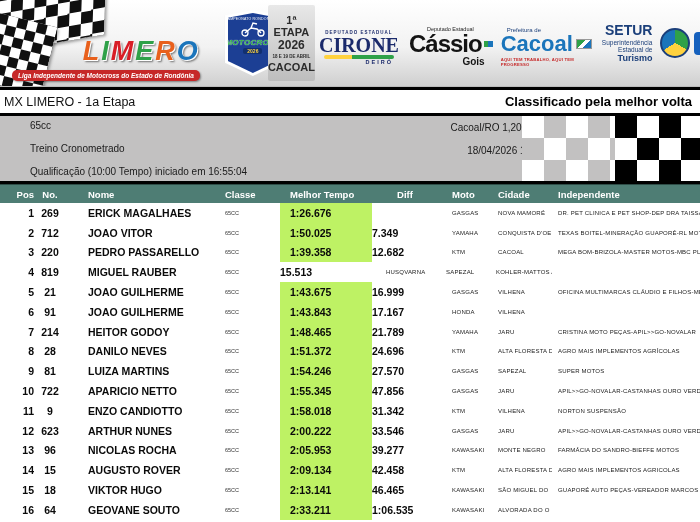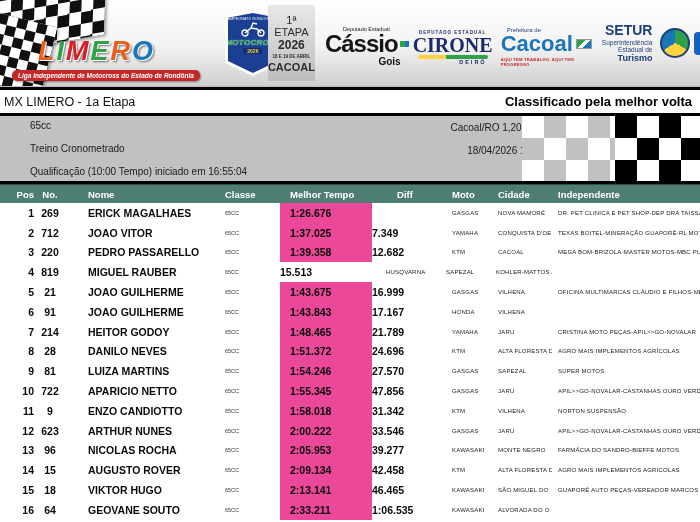--- a/index.html
+++ b/index.html
@@ -13,21 +13,21 @@
 
   
   .limero { width:218px; padding-left:4px; }
   .flag-corner { position:absolute; left:-14px; top:-18px; width:120px; height:62px;
                  background:repeating-conic-gradient(#101010 0% 25%, #ffffff 0% 50%) 0 0 / 24px 24px;
                  transform:rotate(-10deg) skewX(-12deg); box-shadow:2px 2px 3px rgba(0,0,0,.35); }
   .flag-corner2 { position:absolute; left:-20px; top:18px; width:70px; height:70px;
                  background:repeating-conic-gradient(#101010 0% 25%, #ffffff 0% 50%) 0 0 / 20px 20px;
                  transform:rotate(14deg); box-shadow:2px 2px 3px rgba(0,0,0,.35); }
   .limero-word { position:relative; margin:30px 0 0 34px; font-size:27px; font-weight:bold; font-style:italic;
-                 letter-spacing:2px; text-shadow:1px 1px 0 #fff, 2px 2px 2px rgba(0,0,0,.5); z-index:2; }
+                 letter-spacing:2px; text-shadow:1px 1px 0 #fff, 2px 2px 2px rgba(0,0,0,.5); z-index:2;text-align:right; }
   .limero-word span:nth-child(1){color:#e8601c;} .limero-word span:nth-child(2){color:#2fa148;}
   .limero-word span:nth-child(3){color:#d81e27;} .limero-word span:nth-child(4){color:#2fa148;}
   .limero-word span:nth-child(5){color:#e8601c;} .limero-word span:nth-child(6){color:#1b75bb;}
   .limero-ribbon { position:relative; z-index:2; margin:3px 0 0 8px; background:#c62828; color:#fff;
                    font-size:6.5px; font-weight:bold; font-style:italic; padding:2px 6px; border-radius:5px;
                    white-space:nowrap; width:max-content; box-shadow:1px 1px 2px rgba(0,0,0,.4); }
 
   
   .badge { width:62px; align-items:center; }
   .shield-outer { width:56px; height:66px; background:#fff; clip-path:polygon(50% 100%,100% 80%,100% 8%,50% 0,0 8%,0 80%);
@@ -35,21 +35,21 @@
   .shield-inner { width:50px; height:60px; background:#1c3f94; clip-path:polygon(50% 100%,100% 80%,100% 8%,50% 0,0 8%,0 80%);
                   display:flex; flex-direction:column; align-items:center; padding-top:4px; }
   .shield-top { font-size:3.5px; color:#fff; letter-spacing:.2px; white-space:nowrap; }
   .shield-moto { font-size:8px; font-weight:bold; font-style:italic; color:#35b44a; letter-spacing:.3px;
                  text-shadow:0 0 1px #fff; margin-top:1px; }
   .shield-year { font-size:5px; color:#ffd23f; font-weight:bold; background:#12306f; padding:0 4px; margin-top:1px; border-radius:2px; }
 
   
   .etapa { width:72px; margin-left:6px; background:linear-gradient(180deg,#e8e8e8,#bdbdbd); height:76px;
            align-items:center; justify-content:center; text-align:center; color:#2b2b2b; border-radius:2px; }
-  .etapa .l1 { font-size:11px; font-weight:normal; }
+  .etapa .l1 { font-size:11px; font-weight:bold; }
   .etapa .l2 { font-size:12px; font-weight:bold; }
   .etapa .l3 { font-size:4.5px; font-weight:bold; margin:2px 0; }
   .etapa .l4 { font-size:11px; font-weight:bold; }
 
   
   .cassio { width:105px; margin-left:10px; align-items:flex-start; padding-top:6px; }
   .cassio .small { font-size:5.5px; color:#222; margin-left:18px; }
   .cassio .name { font-size:24px; font-weight:bold; color:#141414; letter-spacing:-1px; line-height:1; display:flex; align-items:center;}
   .cassio .flagdot { display:inline-block; width:9px; height:6px; margin-left:2px;
                      background:linear-gradient(90deg,#2fa148 50%,#1b75bb 50%); }
@@ -104,21 +104,21 @@
   .thead { height:19px; background:#4e7d74; border-top:1px solid #2e4d47; }
   .thead .cell { color:#fff; font-weight:bold; font-size:9.5px; white-space:nowrap; overflow:hidden; }
   .tbody .grid-row { height:19.8px; background:#fff; }
   .cell { white-space:nowrap; overflow:hidden; }
   .c0 { text-align:right; } .c1 { text-align:center; }
   .c2 { padding-left:22px; } .c3 { padding-left:10px; } .c4 { padding-left:10px; }
   .c5 { text-align:left; padding-right:8px; }
   .c6 { padding-left:14px; } .c7 { padding-left:8px; } .c8 { padding-left:6px; }
   .thead .c5 { text-align:center; padding-right:0; }
   .tbody .c0,.tbody .c1,.tbody .c2,.tbody .c5 { font-weight:bold; font-size:10.5px; color:#0a0a0a; }
-  .tbody .c4 { font-weight:bold; font-size:10.5px; color:#0a0a0a; background:#ec4899; height:100%; display:flex; align-items:center; }
+  .tbody .c4 { font-weight:bold; font-size:10.5px; color:#0a0a0a; background:#bef264; height:100%; display:flex; align-items:center; }
   .tbody .c3 { font-size:5.5px; color:#333; }
   .tbody .c6,.tbody .c7,.tbody .c8 { font-size:6px; color:#1a1a1a; letter-spacing:.2px; }
 </style>
 </head>
 <body>
 
 <div id="page">
 
   <div class="banner">
     <div class="logo-block limero">
@@ -143,34 +143,34 @@
       </div>
     </div>
 
     <div class="logo-block etapa">
       <div class="l1">1ª ETAPA</div>
       <div class="l2">2026</div>
       <div class="l3">18 E 19 DE ABRIL</div>
       <div class="l4">CACOAL</div>
     </div>
 
+    <div class="logo-block cirone">
+      <div class="small">DEPUTADO ESTADUAL</div>
+      <div class="name">CIRONE</div>
+      <div class="bars"></div>
+      <div class="surname">DEIRÓ</div>
+    </div>
+
     <div class="logo-block cassio">
       <div class="small">Deputado Estadual</div>
       <div class="name">
         <span>Cássio</span>
           <span class="flagdot"></span>
       </div>
       <div class="surname">Gois</div>
-    </div>
-
-    <div class="logo-block cirone">
-      <div class="small">DEPUTADO ESTADUAL</div>
-      <div class="name">CIRONE</div>
-      <div class="bars"></div>
-      <div class="surname">DEIRÓ</div>
     </div>
 
     <div class="logo-block cacoal">
       <div class="small">Prefeitura de</div>
       <div class="name">
         <span>Cacoal</span>
           <span class="flag"></span>
       </div>
       <div class="tagline">AQUI TEM TRABALHO, AQUI TEM PROGRESSO</div>
     </div>
@@ -238,21 +238,21 @@
         <div class="cell c5"></div>
         <div class="cell c6">GASGAS</div>
         <div class="cell c7">NOVA MAMORÉ</div>
         <div class="cell c8">DR. PET CLINICA E PET SHOP-DEP DRA TAISSA</div>
       </div>
       <div class="grid-row">
         <div class="cell c0">2</div>
         <div class="cell c1">712</div>
         <div class="cell c2">JOAO VITOR</div>
         <div class="cell c3">65CC</div>
-        <div class="cell c4">1:37.025</div>
+        <div class="cell c4">1:50.025</div>
         <div class="cell c5">7.349</div>
         <div class="cell c6">YAMAHA</div>
         <div class="cell c7">CONQUISTA D'OE</div>
         <div class="cell c8">TEXAS BOITEL-MINERAÇÃO GUAPORÉ-RL MOTOS</div>
       </div>
       <div class="grid-row">
         <div class="cell c0">3</div>
         <div class="cell c1">220</div>
         <div class="cell c2">PEDRO PASSARELLO</div>
         <div class="cell c3">65CC</div>

